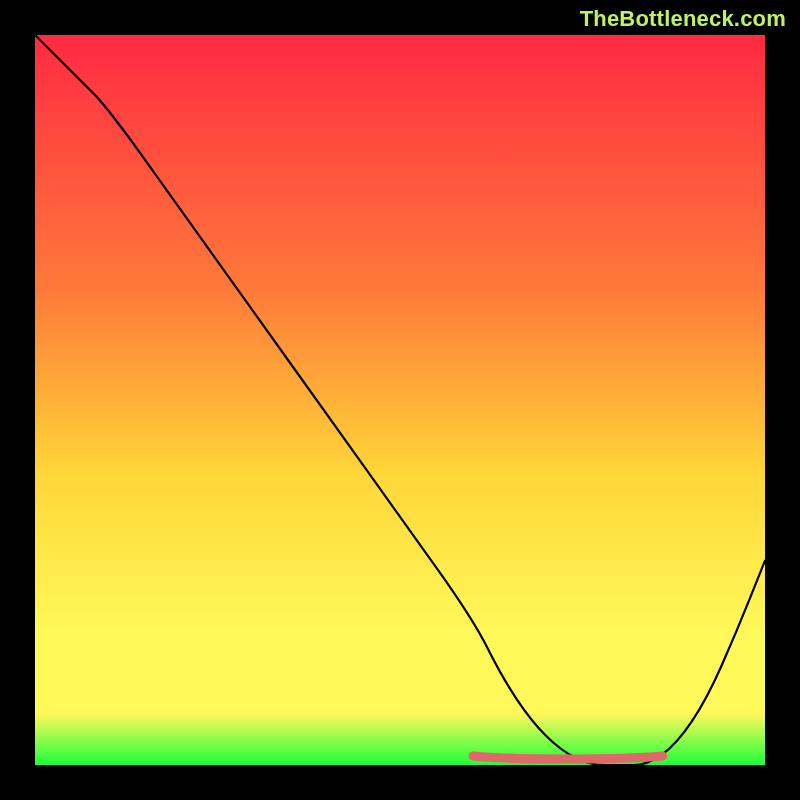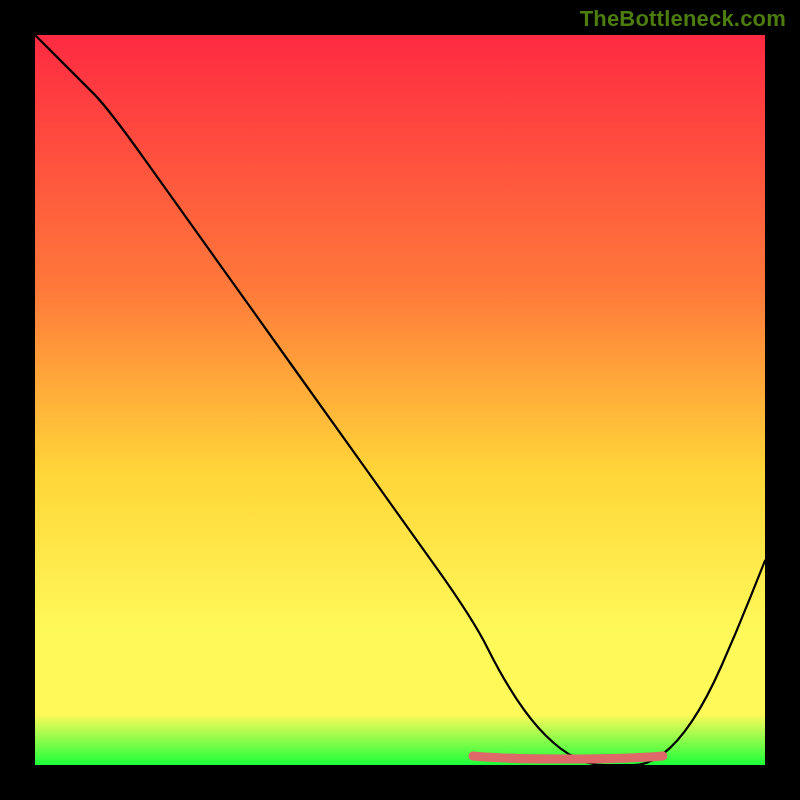--- a/index.html
+++ b/index.html
@@ -40,21 +40,21 @@
     width: 100%;
     height: 100%;
   }
   .watermark {
     position: absolute;
     top: 6px;
     right: 14px;
     font-family: Arial, Helvetica, sans-serif;
     font-weight: 700;
     font-size: 22px;
-    color: #4d7c0f;
+    color: #bef264;
     letter-spacing: 0.2px;
   }
 </style>
 </head>
 <body>
 
 <div class="frame">
   <div class="watermark">TheBottleneck.com</div>
 
   <div class="plot-area">

